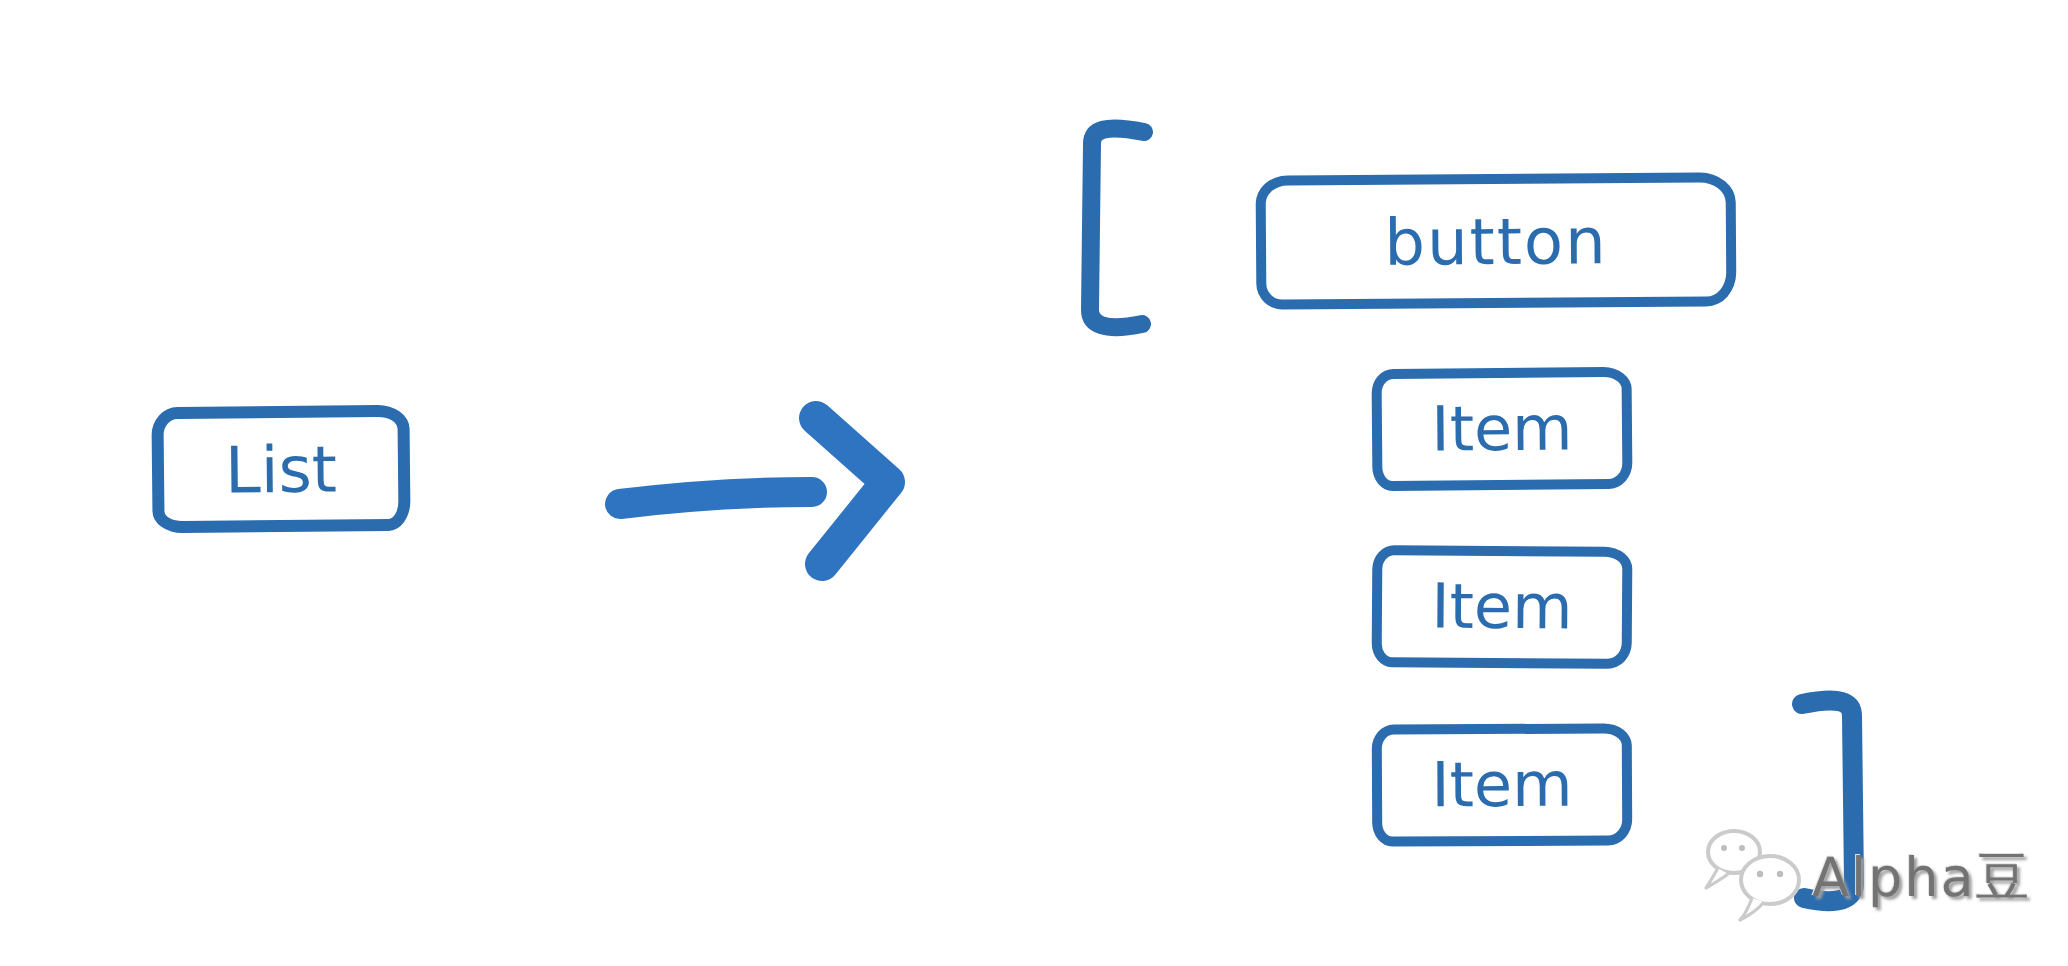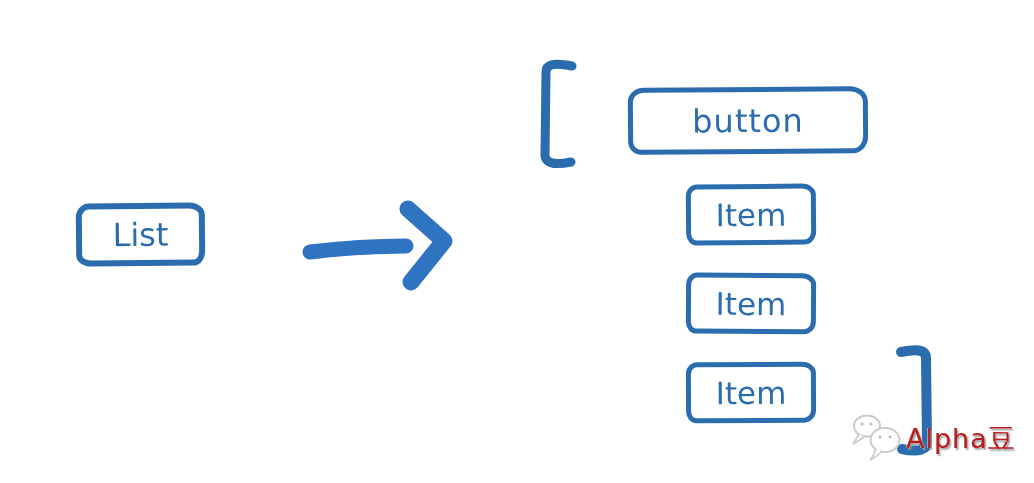--- a/index.html
+++ b/index.html
@@ -60,21 +60,21 @@
     position: absolute;
     left: 849px; top: 413px;
     display: flex;
     align-items: center;
     gap: 3px;
     z-index: 5;
   }
   .watermark-text {
     font-size: 27px;
     letter-spacing: 1px;
-    color: #b91c1c;
+    color: #737373;
     text-shadow: 1.5px 1.5px 1.5px #9e9e9e, -0.5px -0.5px 0 #e2e2e2;
     white-space: nowrap;
   }
 </style>
 </head>
 <body>
 
 <div class="stage">
 
   <div class="hand-box list-box">

